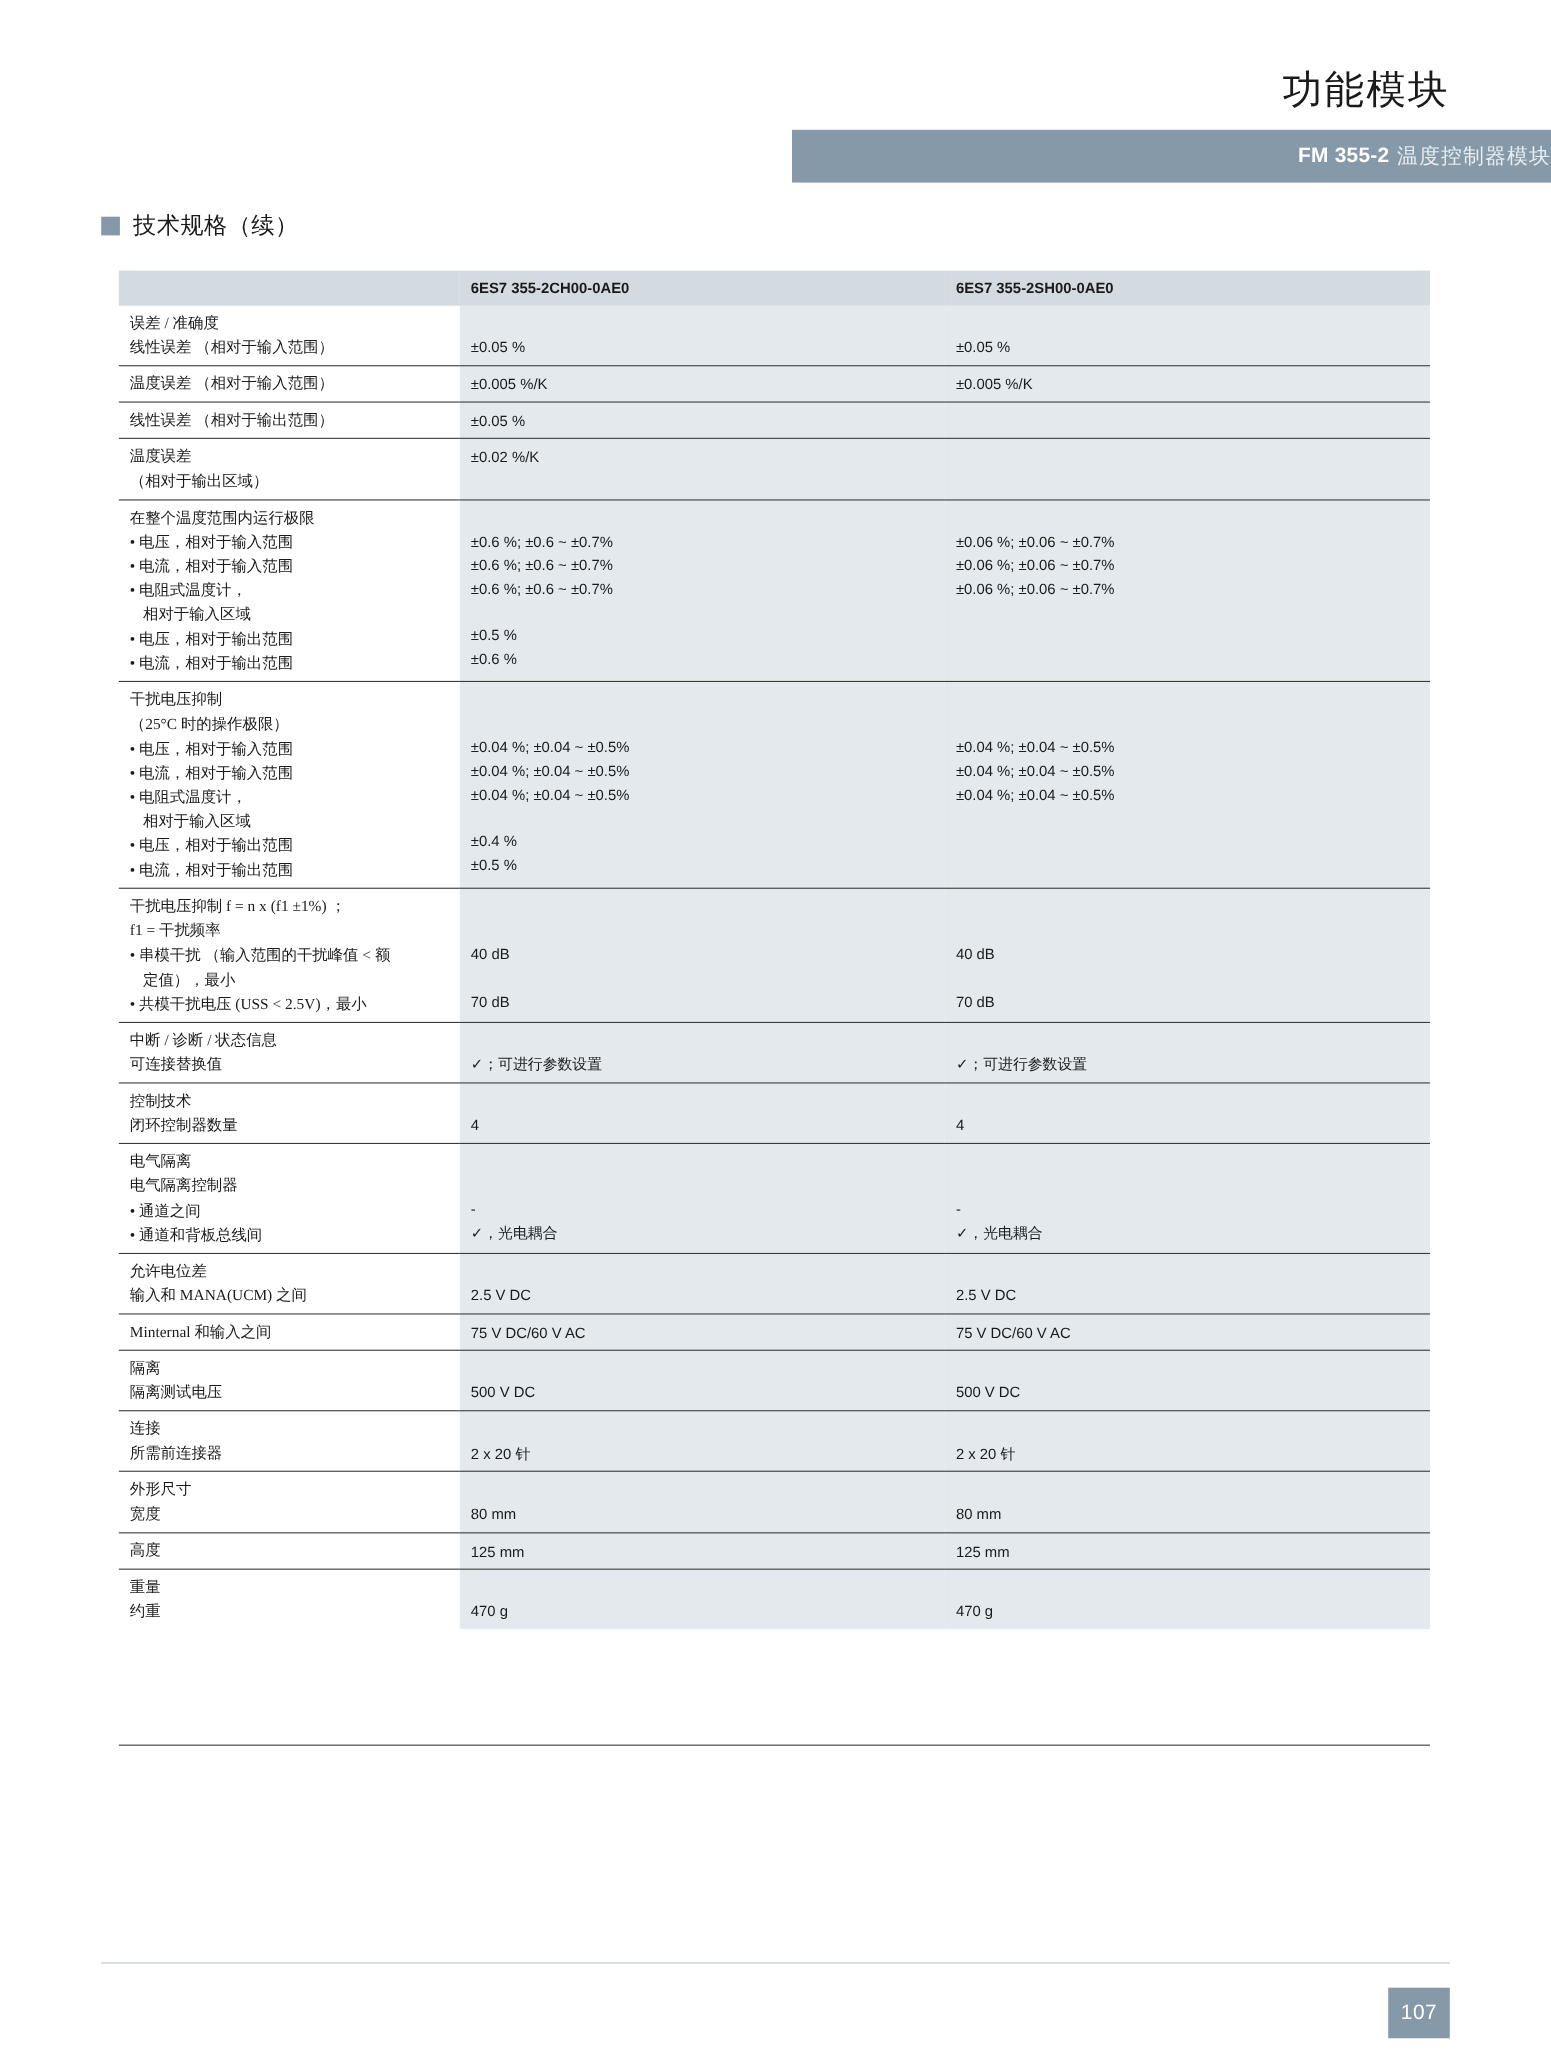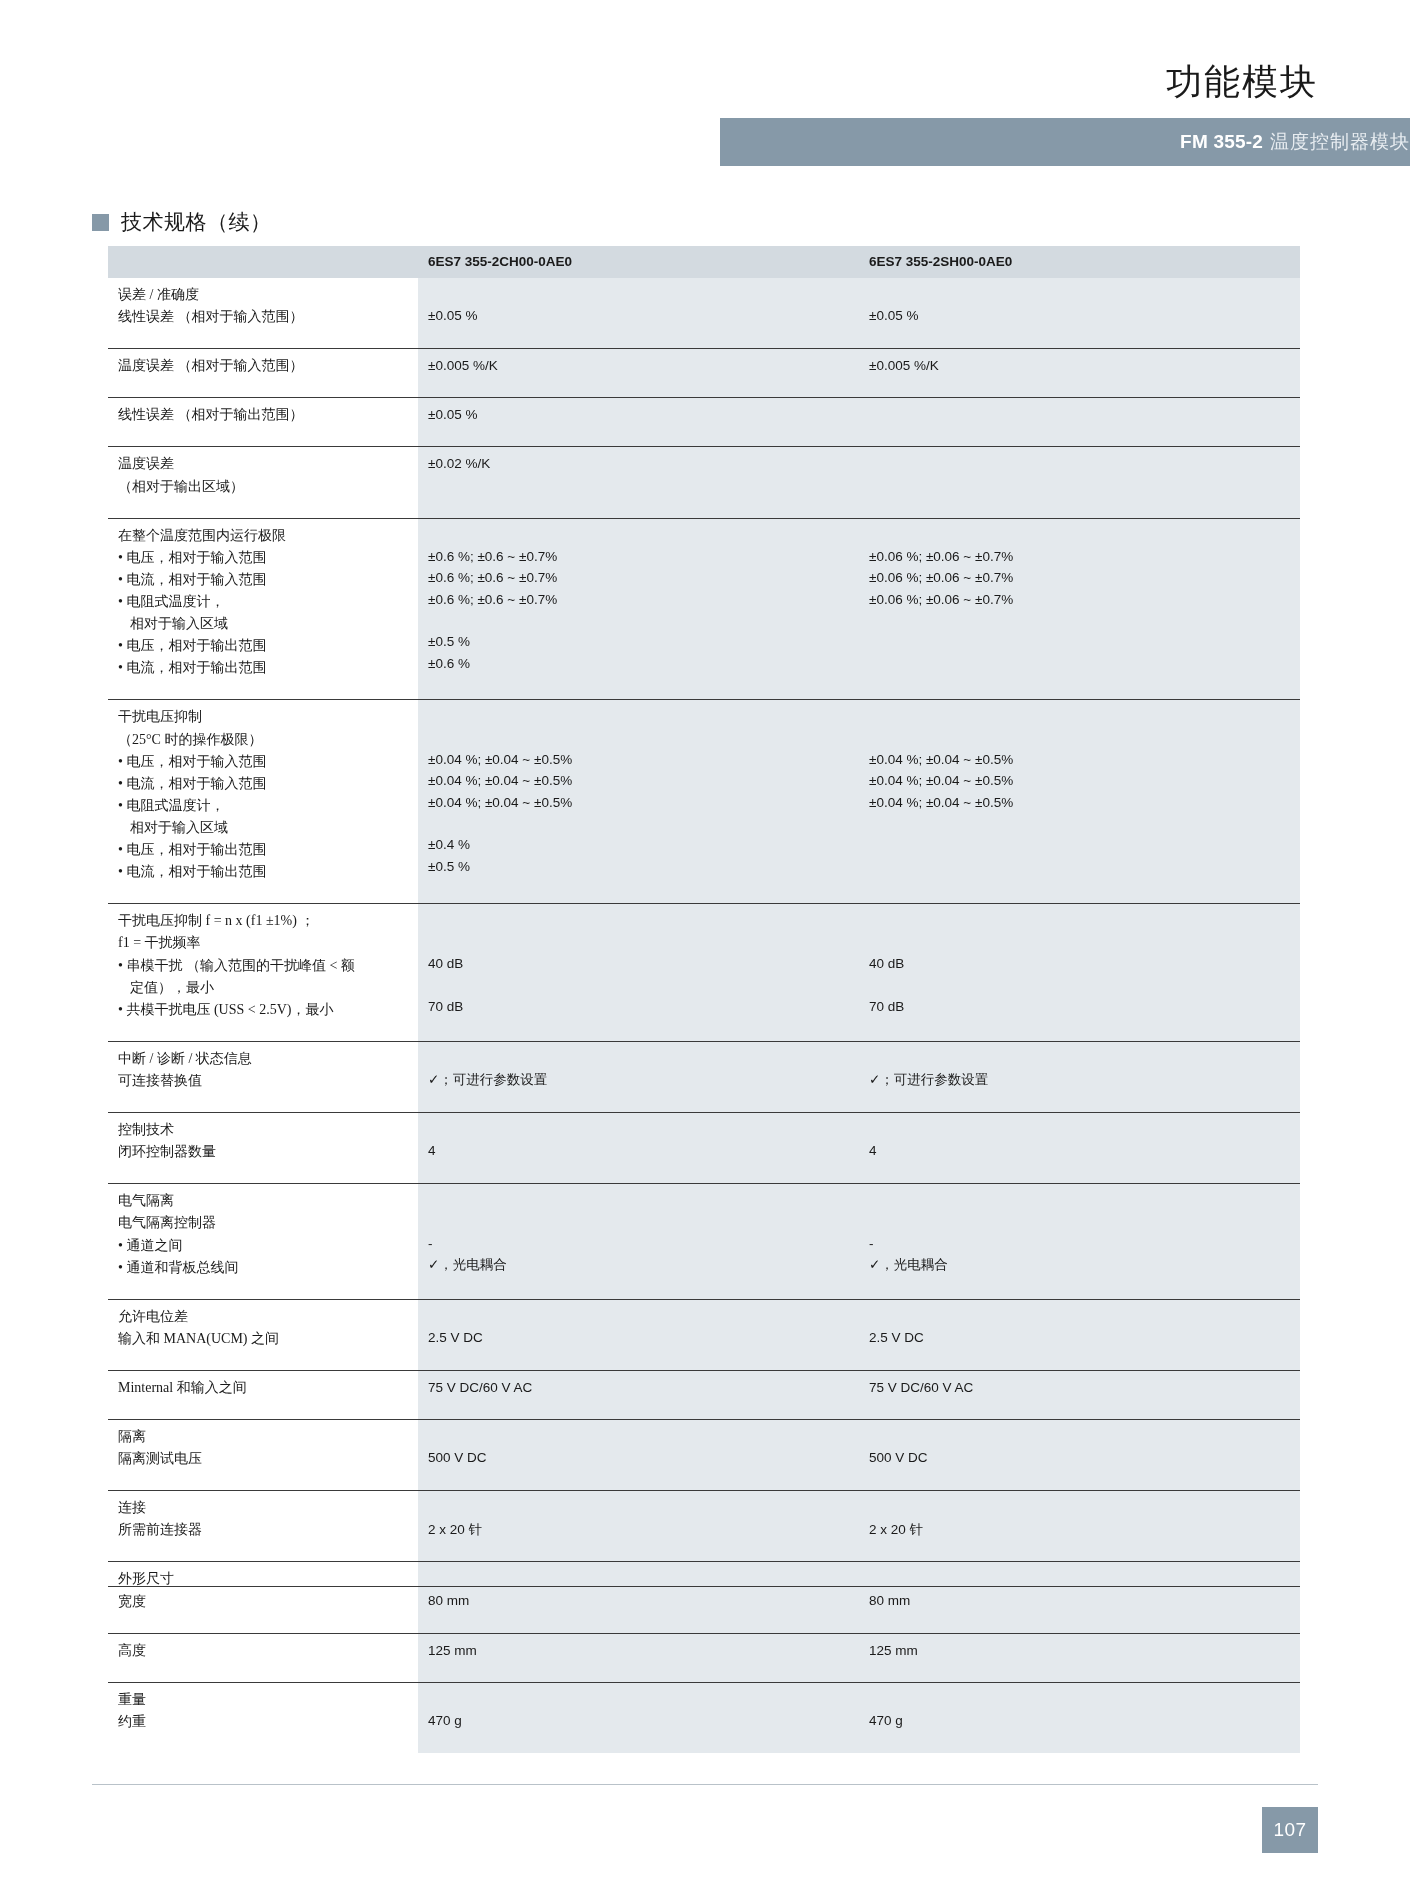--- a/index.html
+++ b/index.html
@@ -56,21 +56,21 @@
     font-size: 19px;
     font-weight: 400;
     margin-left: 7px;
     letter-spacing: 1px;
   }
 
   
   .section-heading {
     position: absolute;
     left: 92px;
-    top: 208px;
+    top: 191px;
     display: flex;
     align-items: center;
     text-align: right;
   }
   .heading-bullet {
     width: 17px;
     height: 17px;
     background: #8699a8;
     margin-right: 12px;
     flex: 0 0 auto;
@@ -103,21 +103,21 @@
     font-weight: bold;
     color: #1a1a1a;
     padding: 8px 10px 9px 10px;
     vertical-align: middle;
     border: none;
   }
   .spec-table thead th.th-label { background: #d3dae0; }
 
   .spec-table tbody td {
     border-top: 1px solid #3a3a3a;
-    padding: 6px 10px 20px 10px;
+    padding: 6px 10px 4px 10px;
     vertical-align: top;
     line-height: 1.58;
     font-size: 13.5px;
     color: #1a1a1a;
   }
   .spec-table tbody tr:first-child td { border-top: none; }
   .spec-table tbody td.cell-label {
     background: #ffffff;
     font-family: "Liberation Serif", "DejaVu Serif", serif;
     font-size: 14px;

